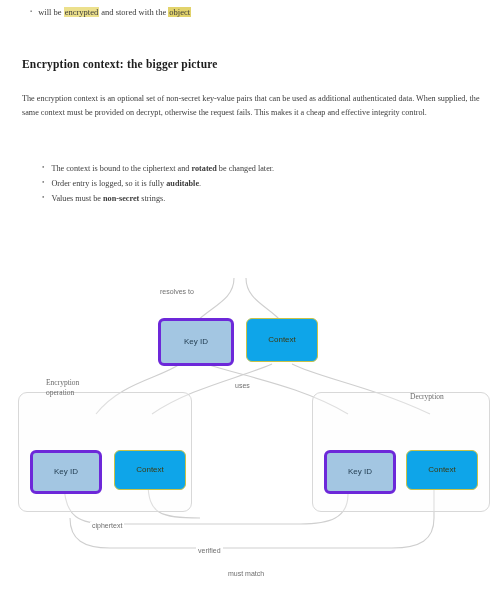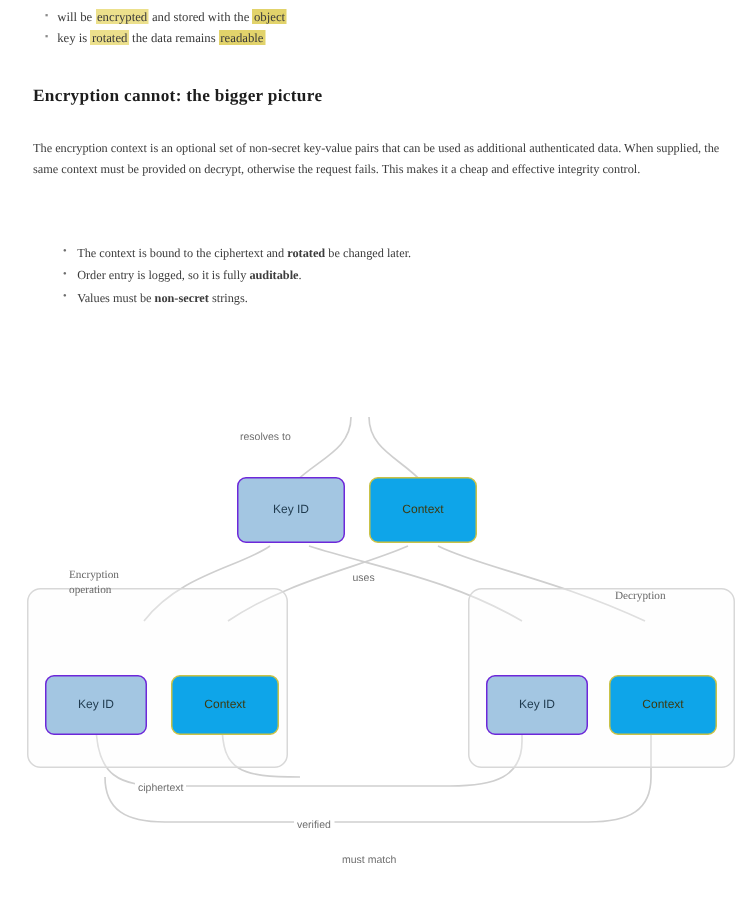--- a/index.html
+++ b/index.html
@@ -30,40 +30,39 @@
   .blist li::before{content:"\25CF";font-size:4px;color:#6e6e6e;margin-right:7px;vertical-align:3px;}
 
   
   .diagram{position:absolute;left:0;top:218px;width:498px;height:382px;}
   .diagram svg{position:absolute;left:0;top:0;}
 
   .node{position:absolute;display:flex;align-items:center;justify-content:center;
         border-radius:6px;font-family:"Liberation Sans",sans-serif;font-size:8px;
         text-align:center;line-height:10px;}
   .n-green{background:#b9cfa3;border:1px solid #8aa870;color:#2e3b24;}
-  .n-blue{background:#a3c6e2;border:1px solid #6d28d9;color:#1f3a4e;}
+  .n-blue{background:#a3c6e2;border:3px solid #6d28d9;color:#1f3a4e;}
   .n-yellow{background:#0ea5e9;border:1px solid #c9c246;color:#3d3a10;align-items:center;}
 
   .cluster{position:absolute;border:1px solid #d8d8d8;border-radius:9px;background:rgba(252,252,252,.35);}
   .cluster-label{position:absolute;font-family:Liberation Serif, serif;font-size:7.5px;color:#6a6a6a;line-height:9.5px;text-align:left;}
 
   .elabel{position:absolute;font-family:"Liberation Sans",sans-serif;font-size:7px;color:#6f6f6f;
           background:#ffffff;padding:0 2px;white-space:nowrap;}
 </style>
 </head>
 <body>
 
 <div class="page">
 
   <ul class="top-list">
     <li><span>will be </span><span class="hl">encrypted</span><span> and stored with the </span><span class="hl2">object</span></li>
-    <li><span>key is </span><span class="hl">rotated</span><span> the data remains </span><span class="hl2">readable</span></li>
   </ul>
 
-  <div class="heading">Encryption cannot: the bigger picture</div>
+  <div class="heading">Encryption context: the bigger picture</div>
 
   <div class="para">The encryption context is an optional set of non-secret key-value pairs that can be used as additional authenticated data. When supplied, the same context must be provided on decrypt, otherwise the request fails. This makes it a cheap and effective integrity control.</div>
 
   <ul class="blist">
     <li><span>The context is bound to the ciphertext and </span><span class="bold">rotated</span><span> be changed later.</span></li>
     <li><span>Order entry is logged, so it is fully </span><span class="bold">auditable</span><span>.</span></li>
     <li><span>Values must be </span><span class="bold">non-secret</span><span> strings.</span></li>
   </ul>
 
   <div class="diagram">

